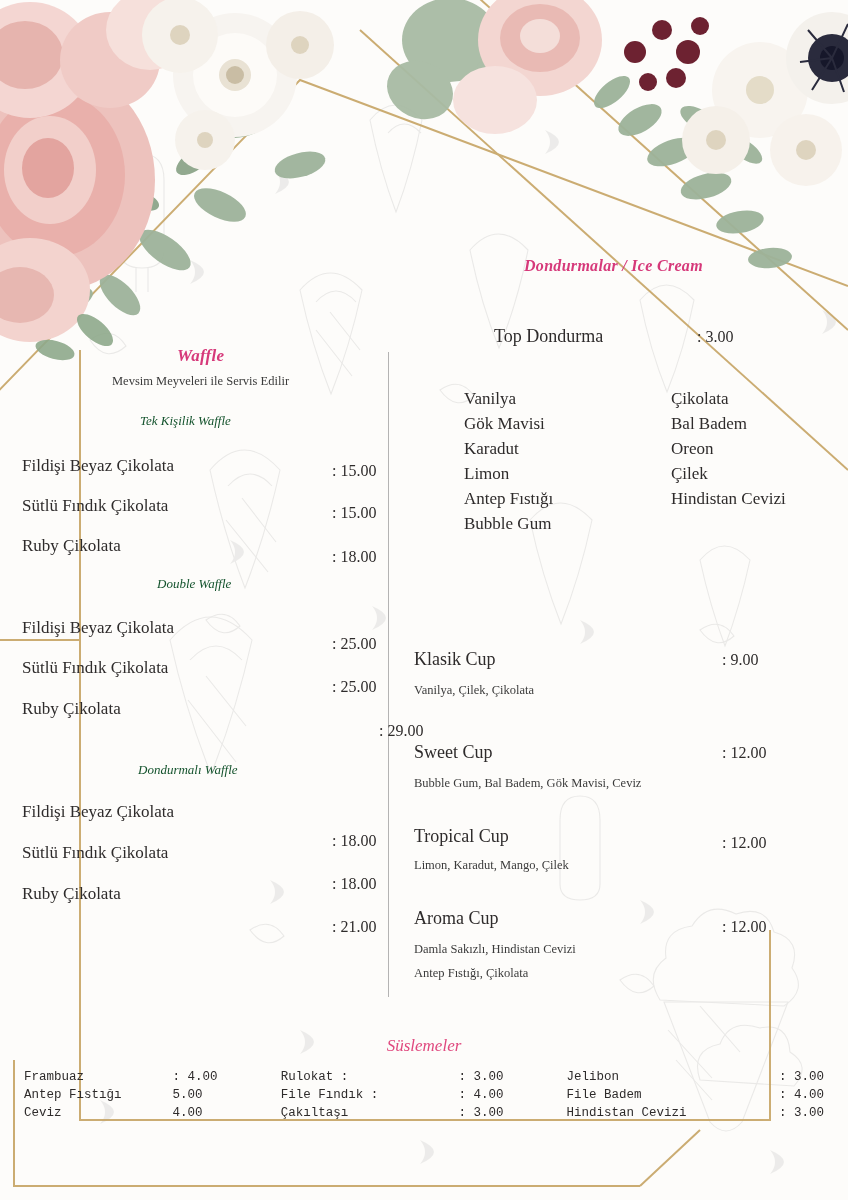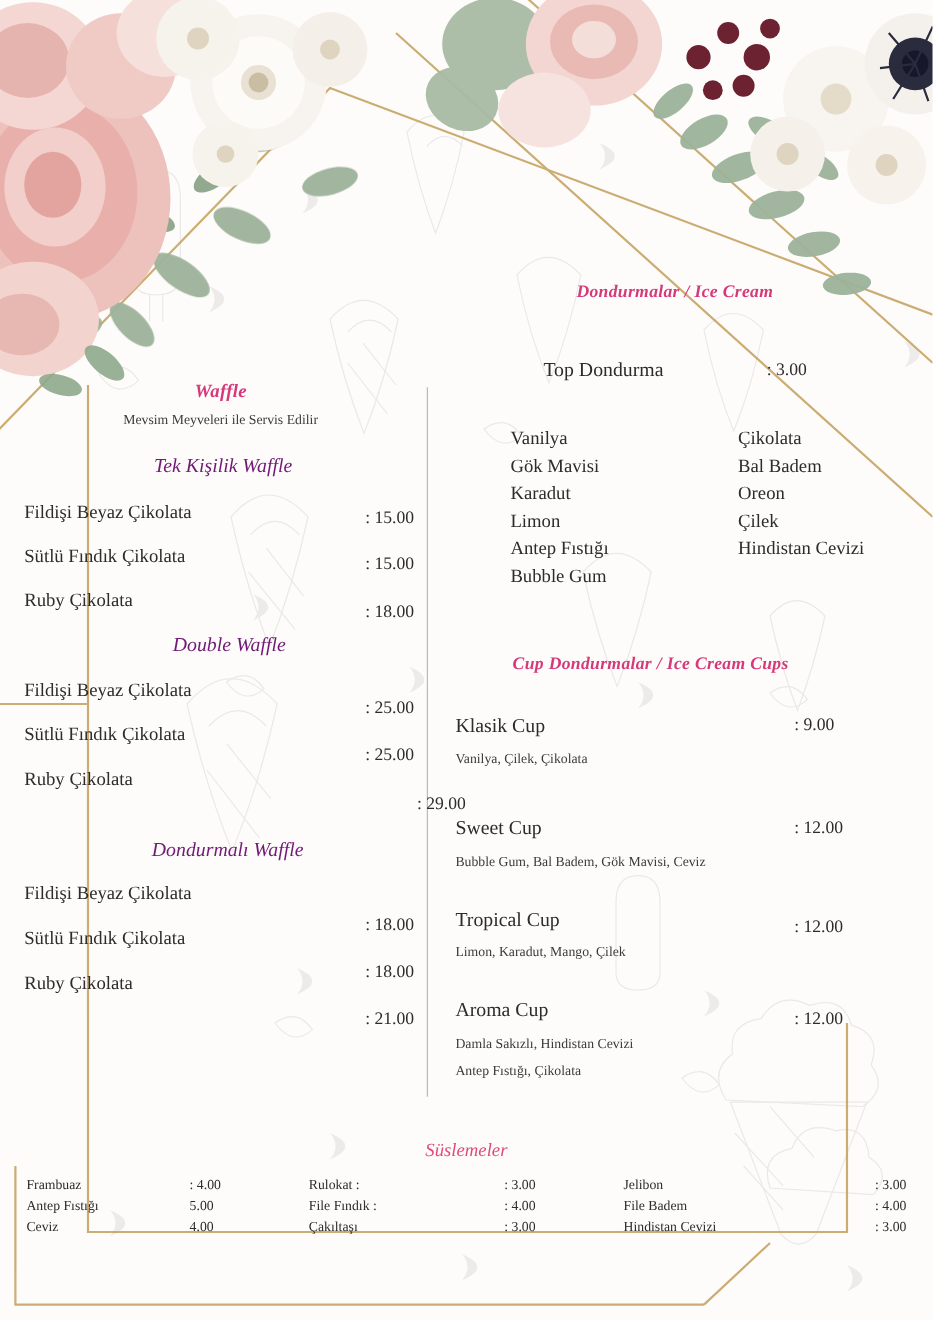--- a/index.html
+++ b/index.html
@@ -56,22 +56,22 @@
     opacity: 0.75;
   }
 
   .section-title {
     font-style: italic;
     font-weight: bold;
     color: #d6397a;
     letter-spacing: 0.3px;
   }
   .sub-title {
-    color: #701a75;
-    font-size: 18px;
+    color: #14532d;
+    font-size: 13px;
     font-style: italic;
   }
 
   .item-name {
     font-size: 17px;
     color: #2e2b2b;
   }
   .item-price {
     font-size: 16px;
     color: #2e2b2b;
@@ -104,20 +104,21 @@
     left: 24px;
     top: 1068px;
     width: 800px;
     font-size: 12.5px;
     color: #2e2b2b;
     border-collapse: collapse;
   }
   .garnish-table td {
     padding: 2px 0;
     white-space: nowrap;
+    font-family: Liberation Mono, monospace;
   }
   .g-name  { width: 150px; }
   .g-price { width: 110px; }
   .g-gap   { width: 30px; }
 </style>
 </head>
 <body>
 
 <div class="page">
 
@@ -331,21 +332,20 @@
     <div class="abs item-price" style="left:332px; top:722px;margin-left:47px;">: 29.00</div>
 
     <div class="abs sub-title" style="left:138px; top:762px;">Dondurmalı Waffle</div>
     <div class="abs item-name" style="left:22px; top:802px;">Fildişi Beyaz Çikolata</div>
     <div class="abs item-price" style="left:332px; top:832px;">: 18.00</div>
     <div class="abs item-name" style="left:22px; top:843px;">Sütlü Fındık Çikolata</div>
     <div class="abs item-price" style="left:332px; top:875px;">: 18.00</div>
     <div class="abs item-name" style="left:22px; top:884px;">Ruby Çikolata</div>
     <div class="abs item-price" style="left:332px; top:918px;">: 21.00</div>
 
-    <div class="abs section-title" style="left:466px; top:595px; font-size:16px;">Cup Dondurmalar / Ice Cream Cups</div>
 
     <div class="abs item-name" style="left:414px; top:649px; font-size:18px;">Klasik Cup</div>
     <div class="abs item-price" style="left:722px; top:651px;">: 9.00</div>
     <div class="abs item-desc" style="left:414px; top:683px;">Vanilya, Çilek, Çikolata</div>
 
     <div class="abs item-name" style="left:414px; top:742px; font-size:18px;">Sweet Cup</div>
     <div class="abs item-price" style="left:722px; top:744px;">: 12.00</div>
     <div class="abs item-desc" style="left:414px; top:776px;">Bubble Gum, Bal Badem, Gök Mavisi, Ceviz</div>
 
     <div class="abs item-name" style="left:414px; top:826px; font-size:18px;text-align:center;">Tropical Cup</div>

